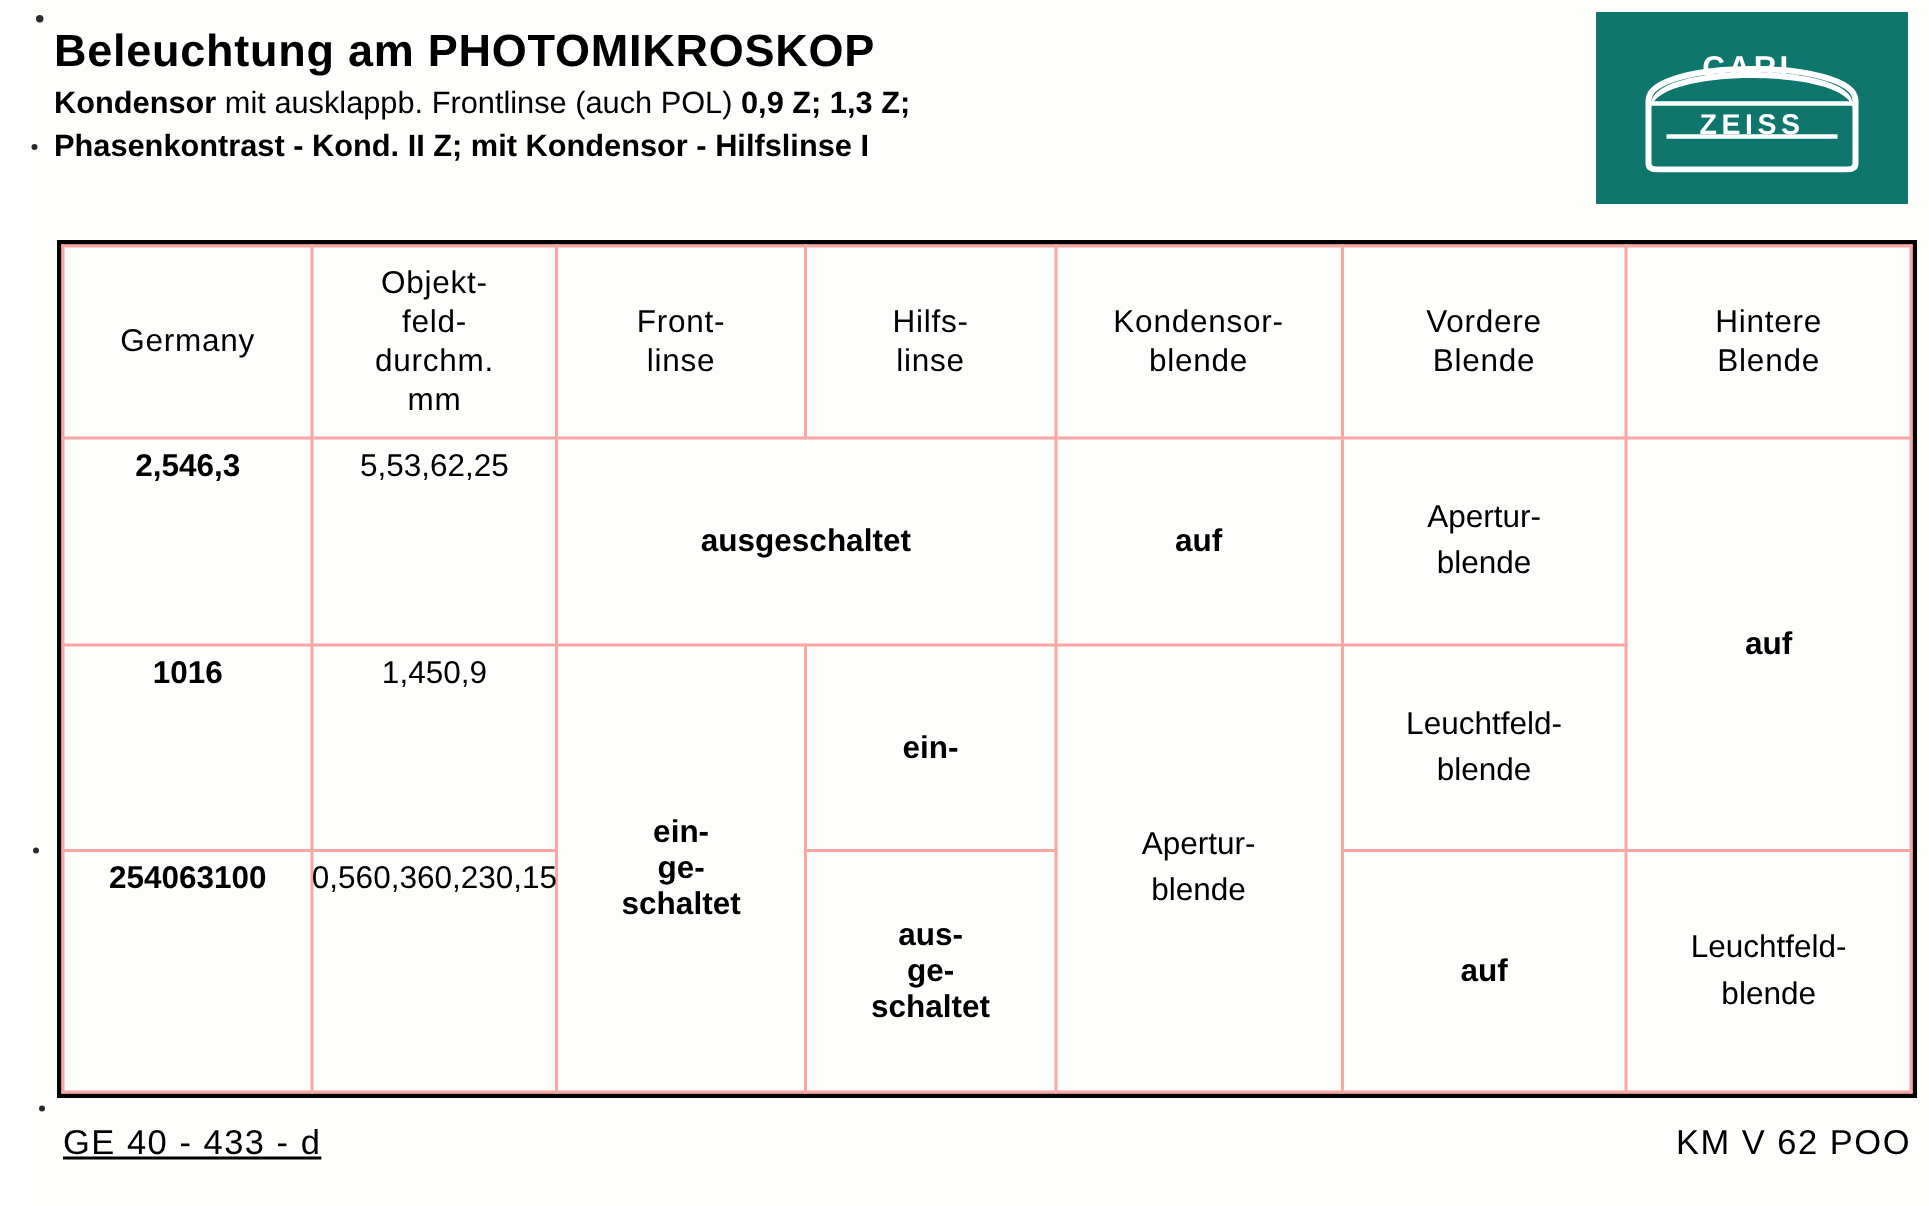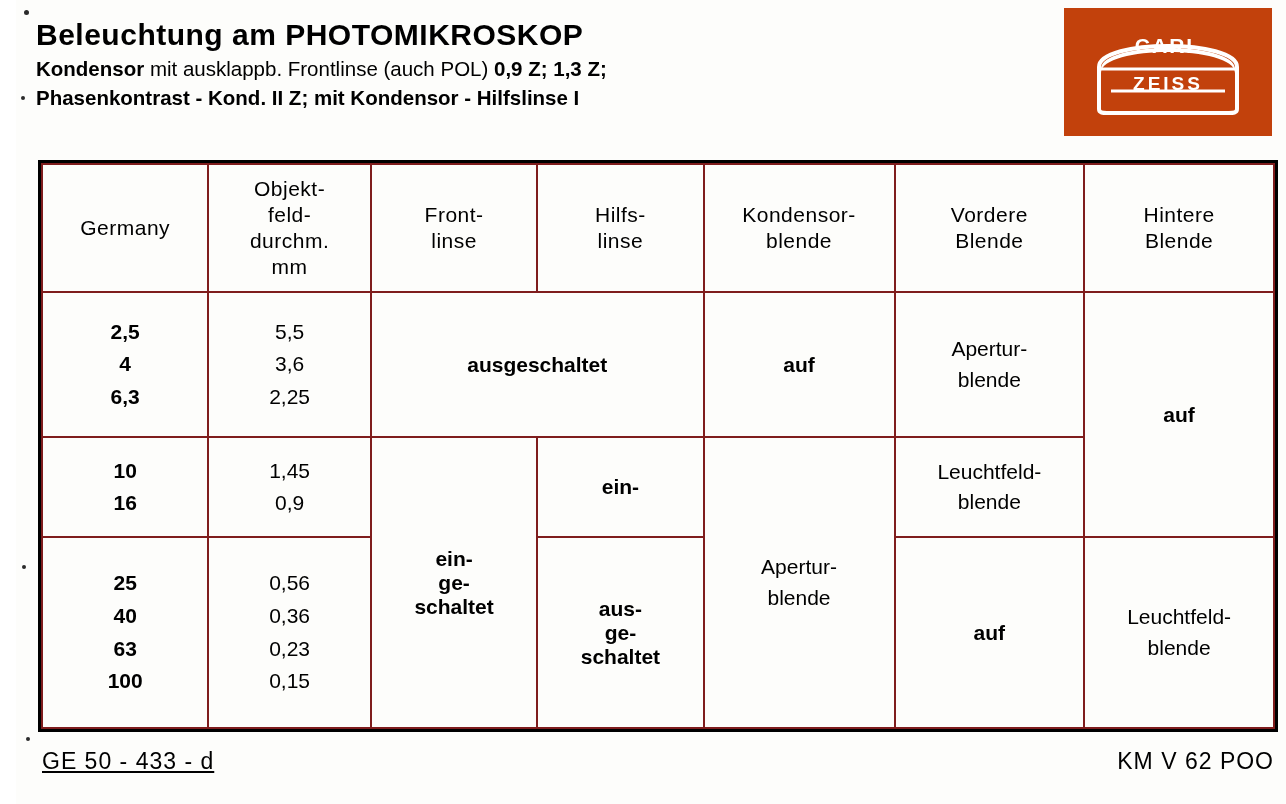--- a/index.html
+++ b/index.html
@@ -46,21 +46,21 @@
   }
   .subline b { font-weight: bold; }
 
   
   .logo-box {
     position: absolute;
     right: 30px;
     top: 8px;
     width: 208px;
     height: 128px;
-    background: #c2410c;
+    background: #0f766e;
   }
   .logo-inner {
     position: absolute;
     left: 50%;
     top: 50%;
     transform: translate(-50%, -50%);
     width: 150px;
     height: 86px;
   }
   .logo-shape {
@@ -91,21 +91,21 @@
     border: 3px solid #000;
     box-sizing: border-box;
   }
   .tbl {
     width: 100%;
     height: 100%;
     border-collapse: collapse;
     table-layout: fixed;
   }
   .tbl td, .tbl th {
-    border: 2px solid #7f1d1d;
+    border: 2px solid #fca5a5;
     text-align: center;
     vertical-align: middle;
     font-size: 21px;
     padding: 2px 4px;
   }
   .tbl th {
     font-weight: normal;
     font-size: 21px;
     letter-spacing: 0.5px;
     line-height: 1.25;
@@ -119,21 +119,21 @@
   .colD { width: 13.5%; }
   .colE { width: 15.5%; }
   .colF { width: 15.4%; }
   .colG { width: 15.4%; }
 
   .obj-cell, .fld-cell {
     padding: 0;
   }
   .stack {
     display: flex;
-    flex-direction: column;
+    flex-direction: row;
     justify-content: center;
     height: 100%;
   }
   .stack div { line-height: 1.55; }
   .bold { font-weight: bold; }
   .cell-b { font-weight: bold; }
 
   .multi {
     line-height: 1.45;
   }
@@ -326,21 +326,21 @@
         <td>
           <div class="multi">Leuchtfeld-</div>
           <div class="multi">blende</div>
         </td>
       </tr>
     </tbody>
       </table>
   </div>
 
   <div class="footer">
-    <div class="foot-left">GE 50 - 433 - d</div>
+    <div class="foot-left">GE 40 - 433 - d</div>
     <div class="foot-right">KM V 62 POO</div>
   </div>
 
   <div class="speck" style="left:8px; top:10px; width:5px; height:5px;"></div>
   <div class="speck" style="left:5px; top:96px; width:4px; height:4px;"></div>
   <div class="speck" style="left:6px; top:565px; width:4px; height:4px;"></div>
   <div class="speck" style="left:10px; top:737px; width:4px; height:4px;"></div>
 </div>
 
 </body></html>

